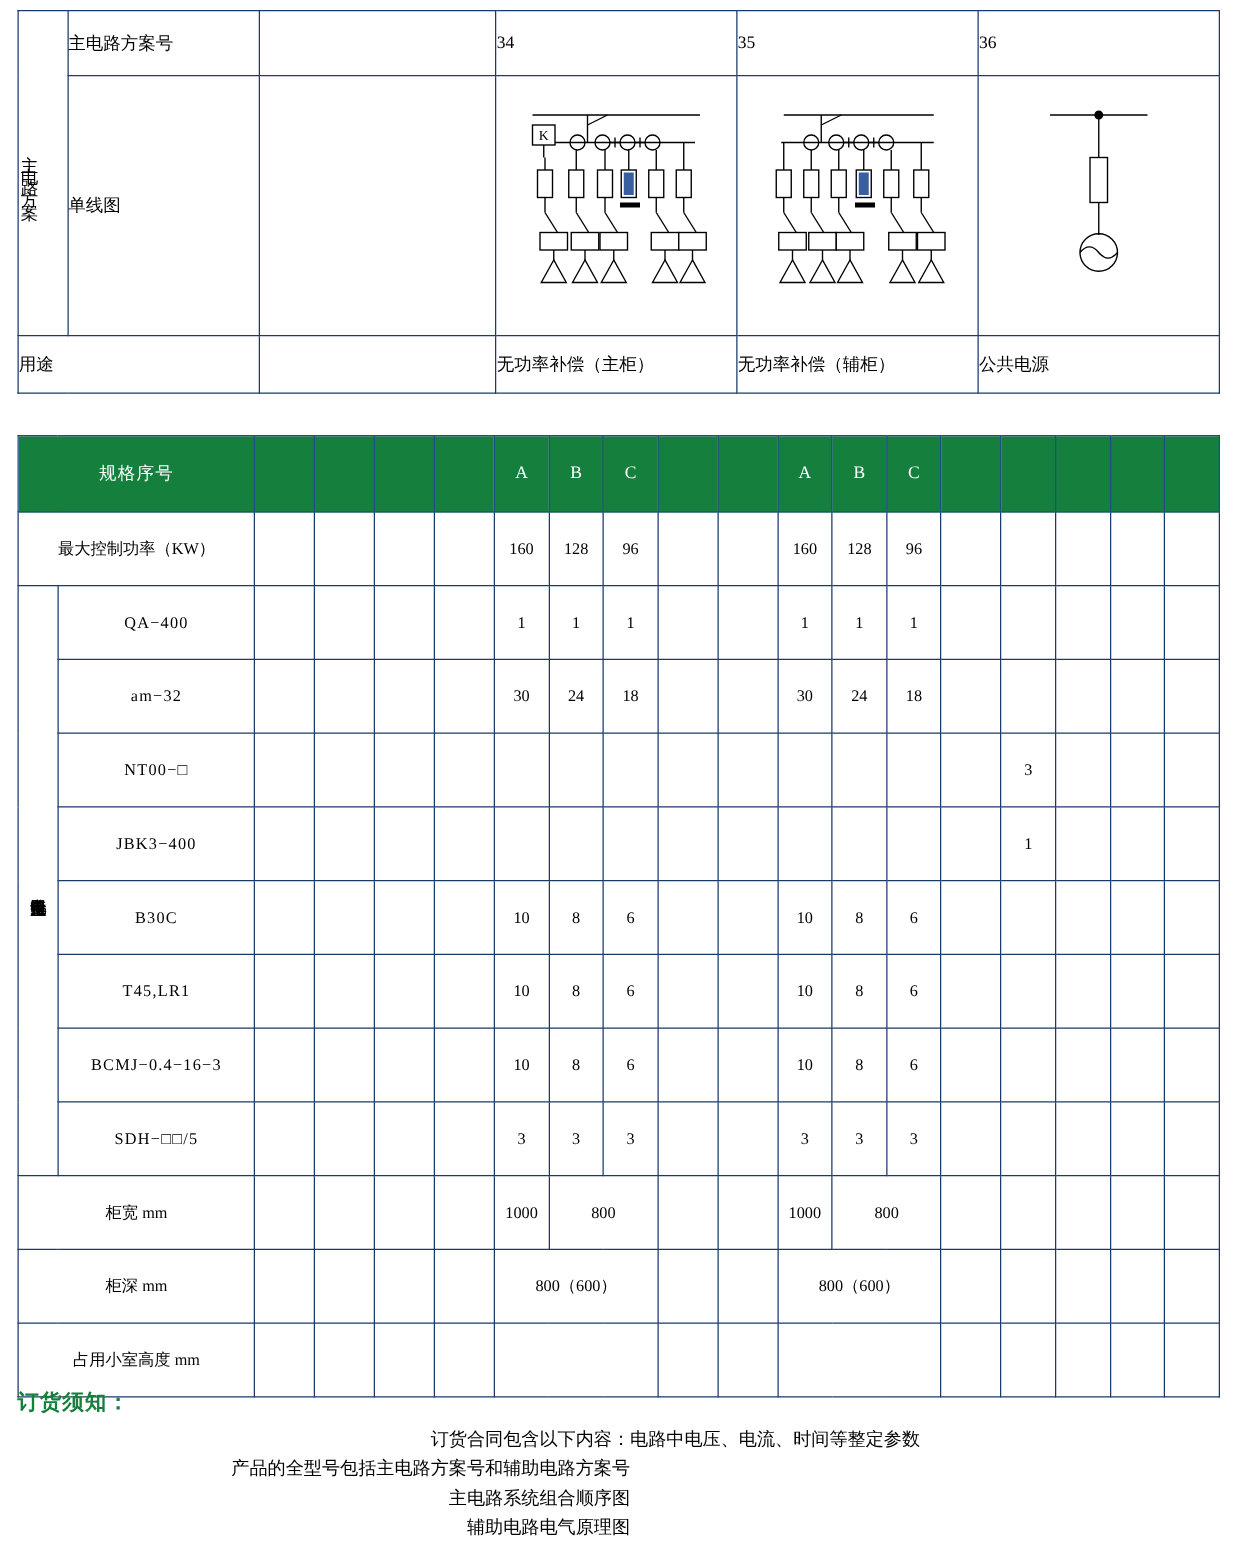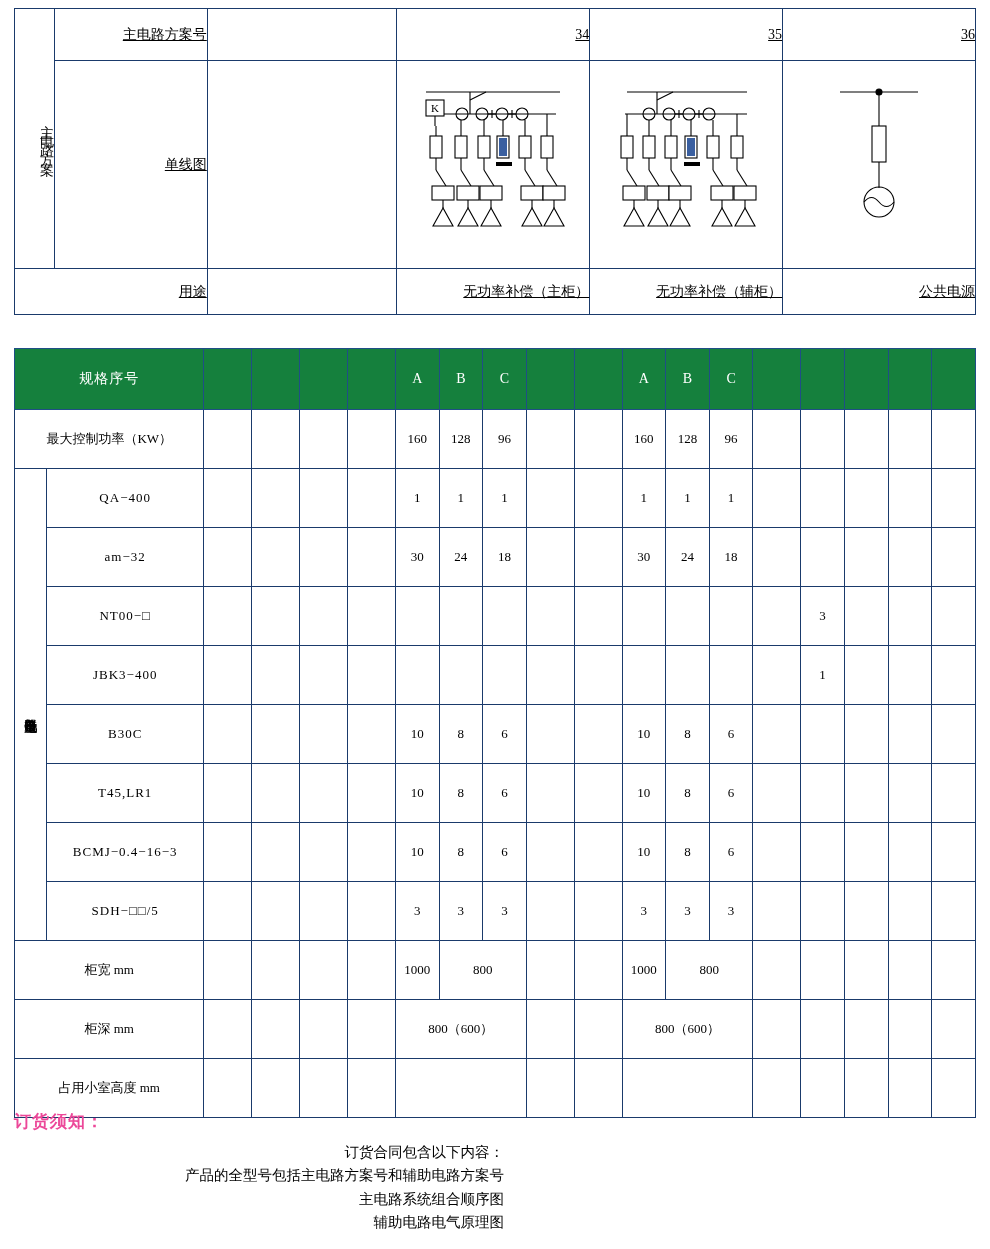--- a/index.html
+++ b/index.html
@@ -27,25 +27,24 @@
   .top-table {
     position: absolute;
     left: 14px;
     top: 8px;
     width: 962px;
     border-collapse: collapse;
     table-layout: fixed;
   }
   .top-table td {
     border: 1px solid #1a3a6b;
-    text-align: right;
+    text-align: left;
     vertical-align: middle;
     font-size: 14px;
     padding: 0;
-    text-decoration: underline;
   }
   .vlabel {
     width: 38px;
   }
   .vlabel-inner {
     writing-mode: vertical-rl;
     text-orientation: upright;
     letter-spacing: 9px;
     line-height: 1;
     display: inline-block;
@@ -113,21 +112,21 @@
   .dev-name { font-size: 14px; letter-spacing: 1px; }
 
   
   .notes {
     position: absolute;
     left: 14px;
     top: 1110px;
     width: 962px;
   }
   .notes-title {
-    color: #ec4899;
+    color: #15803d;
     font-weight: bold;
     font-size: 17px;
     font-family: "Liberation Sans", "DejaVu Sans", sans-serif;
     letter-spacing: 1px;
   }
   .notes-cols {
     display: flex;
     margin-top: 8px;
   }
   .notes-col-a { width: 490px; padding-left: 30px; box-sizing: border-box; text-align: right; }
@@ -622,17 +621,18 @@
   <div class="notes">
     <div class="notes-title">订货须知：</div>
     <div class="notes-cols">
       <div class="notes-col-a">
         <div class="notes-line indent">订货合同包含以下内容：</div>
         <div class="notes-line">产品的全型号包括主电路方案号和辅助电路方案号</div>
         <div class="notes-line">主电路系统组合顺序图</div>
         <div class="notes-line">辅助电路电气原理图</div>
       </div>
       <div class="notes-col-b">
+        <div class="notes-line">电路中电压、电流、时间等整定参数</div>
       </div>
     </div>
   </div>
 
 </div>
 
 </body></html>

